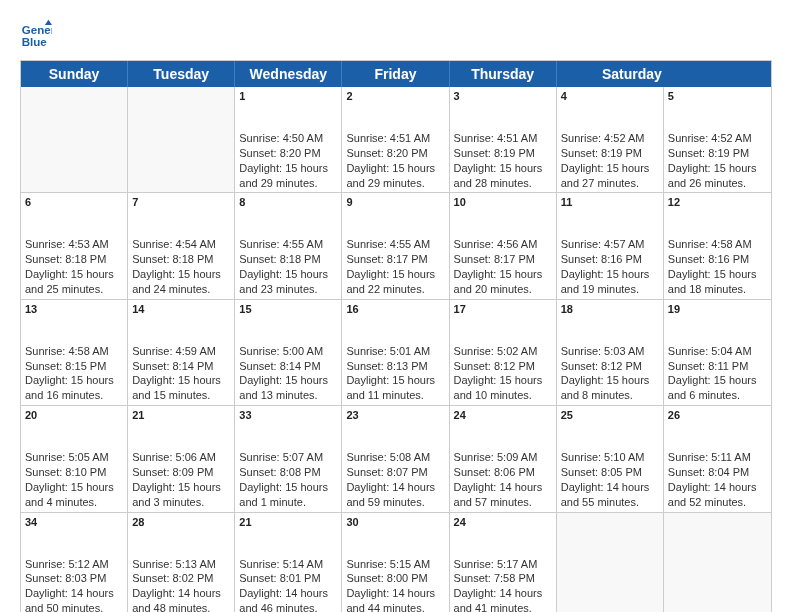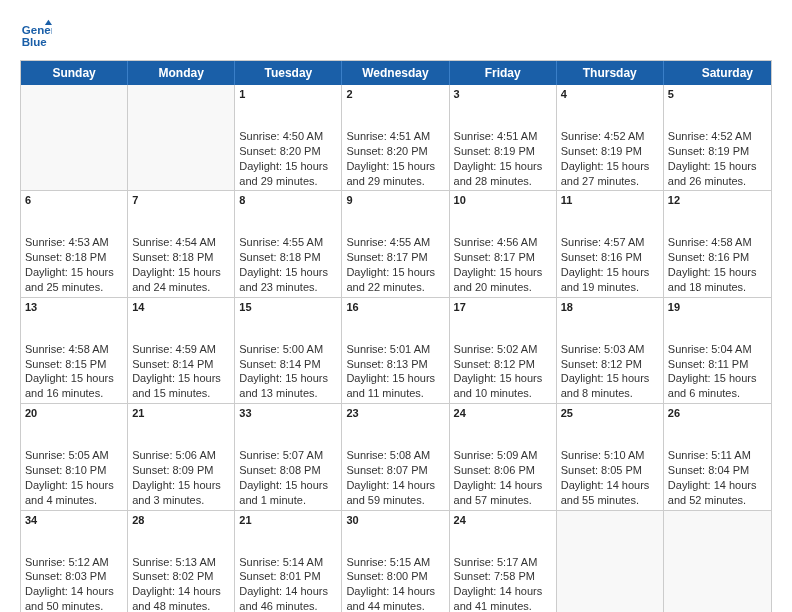--- a/index.html
+++ b/index.html
@@ -51,24 +51,24 @@
       flex-direction: column;
       border: 1px solid #ccc;
     }
     .cal-header-row {
       display: grid;
       grid-template-columns: repeat(7, 1fr);
       background: #1a5fa8;
     }
     .cal-header-cell {
       color: #fff;
-      font-size: 12px;
+      font-size: 14px;
       font-weight: bold;
       text-align: center;
-      padding: 5px 18px;
+      padding: 5px 2px;
       border-right: 1px solid #3a7fc8;
     }
     .cal-header-cell:last-child { border-right: none; text-align: right; }
     .cal-body {
       flex: 1;
       display: flex;
       flex-direction: column;
     }
     .cal-week {
       display: grid;
@@ -115,21 +115,20 @@
     </div>
     <div class="title-block">
       <div class="main-title"></div>
       <div class="subtitle"></div>
     </div>
   </div>
 
   <div class="calendar">
     <div class="cal-header-row">
     <div class="cal-header-cell">Sunday</div>
-        <div class="cal-header-cell">Monday</div>
         <div class="cal-header-cell">Tuesday</div>
         <div class="cal-header-cell">Wednesday</div>
         <div class="cal-header-cell">Friday</div>
         <div class="cal-header-cell">Thursday</div>
         <div class="cal-header-cell">Saturday</div>
       </div>
     <div class="cal-body">
     <div class="cal-week">
           <div class="cal-day empty"></div>
           <div class="cal-day empty"></div>

